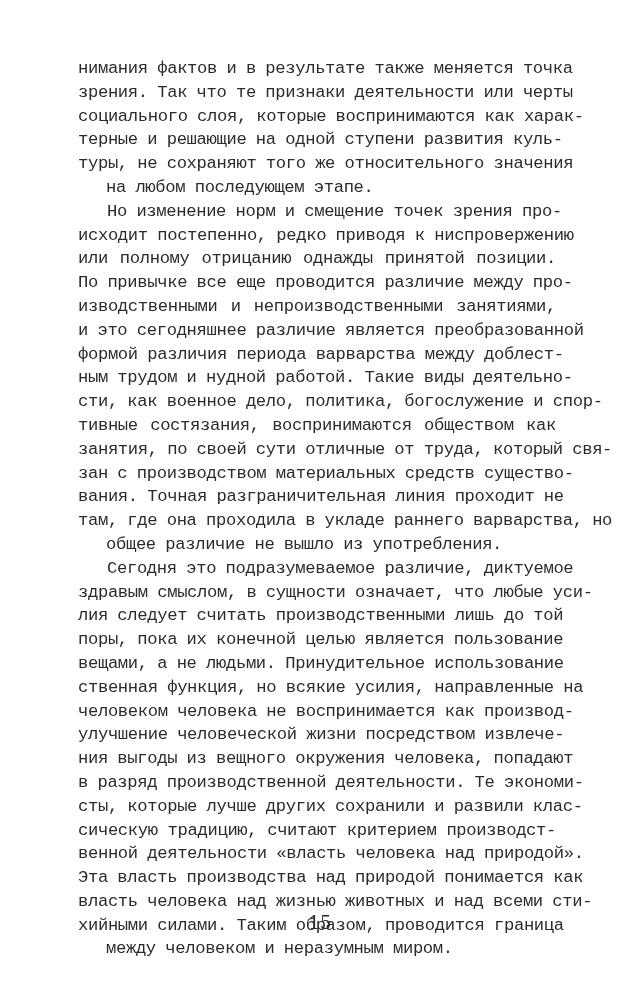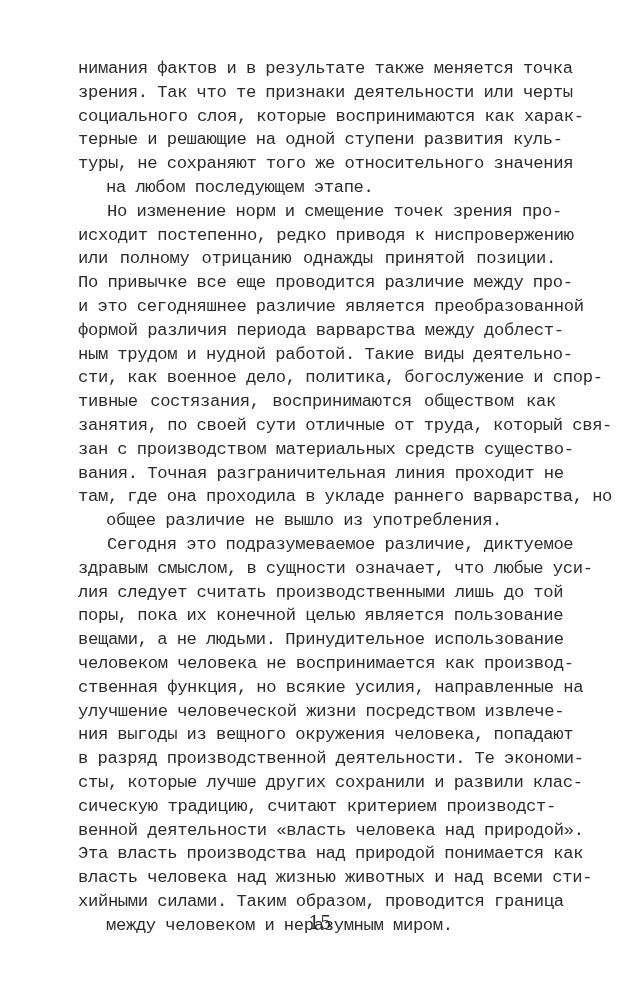--- a/index.html
+++ b/index.html
@@ -61,39 +61,40 @@
     <span class="line">социального слоя, которые воспринимаются как харак-</span>
     <span class="line">терные и решающие на одной ступени развития куль-</span>
     <span class="line">туры, не сохраняют того же относительного значения</span>
     <span class="line last">на любом последующем этапе.</span>
   </div>
   <div class="paragraph">
     <span class="line indent">Но изменение норм и смещение точек зрения про-</span>
     <span class="line">исходит постепенно, редко приводя к ниспровержению</span>
     <span class="line">или полному отрицанию однажды принятой позиции.</span>
     <span class="line">По привычке все еще проводится различие между про-</span>
+    <span class="line">изводственными и непроизводственными занятиями,</span>
     <span class="line">и это сегодняшнее различие является преобразованной</span>
     <span class="line">формой различия периода варварства между доблест-</span>
     <span class="line">ным трудом и нудной работой. Такие виды деятельно-</span>
     <span class="line">сти, как военное дело, политика, богослужение и спор-</span>
     <span class="line">тивные состязания, воспринимаются обществом как</span>
     <span class="line">занятия, по своей сути отличные от труда, который свя-</span>
     <span class="line">зан с производством материальных средств существо-</span>
     <span class="line">вания. Точная разграничительная линия проходит не</span>
     <span class="line">там, где она проходила в укладе раннего варварства, но</span>
     <span class="line last">общее различие не вышло из употребления.</span>
   </div>
   <div class="paragraph">
     <span class="line indent">Сегодня это подразумеваемое различие, диктуемое</span>
     <span class="line">здравым смыслом, в сущности означает, что любые уси-</span>
     <span class="line">лия следует считать производственными лишь до той</span>
     <span class="line">поры, пока их конечной целью является пользование</span>
     <span class="line">вещами, а не людьми. Принудительное использование</span>
+    <span class="line">ственная функция, но всякие усилия, направленные на</span>
     <span class="line">человеком человека не воспринимается как производ-</span>
-    <span class="line">ственная функция, но всякие усилия, направленные на</span>
     <span class="line">улучшение человеческой жизни посредством извлече-</span>
     <span class="line">ния выгоды из вещного окружения человека, попадают</span>
     <span class="line">в разряд производственной деятельности. Те экономи-</span>
     <span class="line">сты, которые лучше других сохранили и развили клас-</span>
     <span class="line">сическую традицию, считают критерием производст-</span>
     <span class="line">венной деятельности «власть человека над природой».</span>
     <span class="line">Эта власть производства над природой понимается как</span>
     <span class="line">власть человека над жизнью животных и над всеми сти-</span>
     <span class="line">хийными силами. Таким образом, проводится граница</span>
     <span class="line last">между человеком и неразумным миром.</span>

